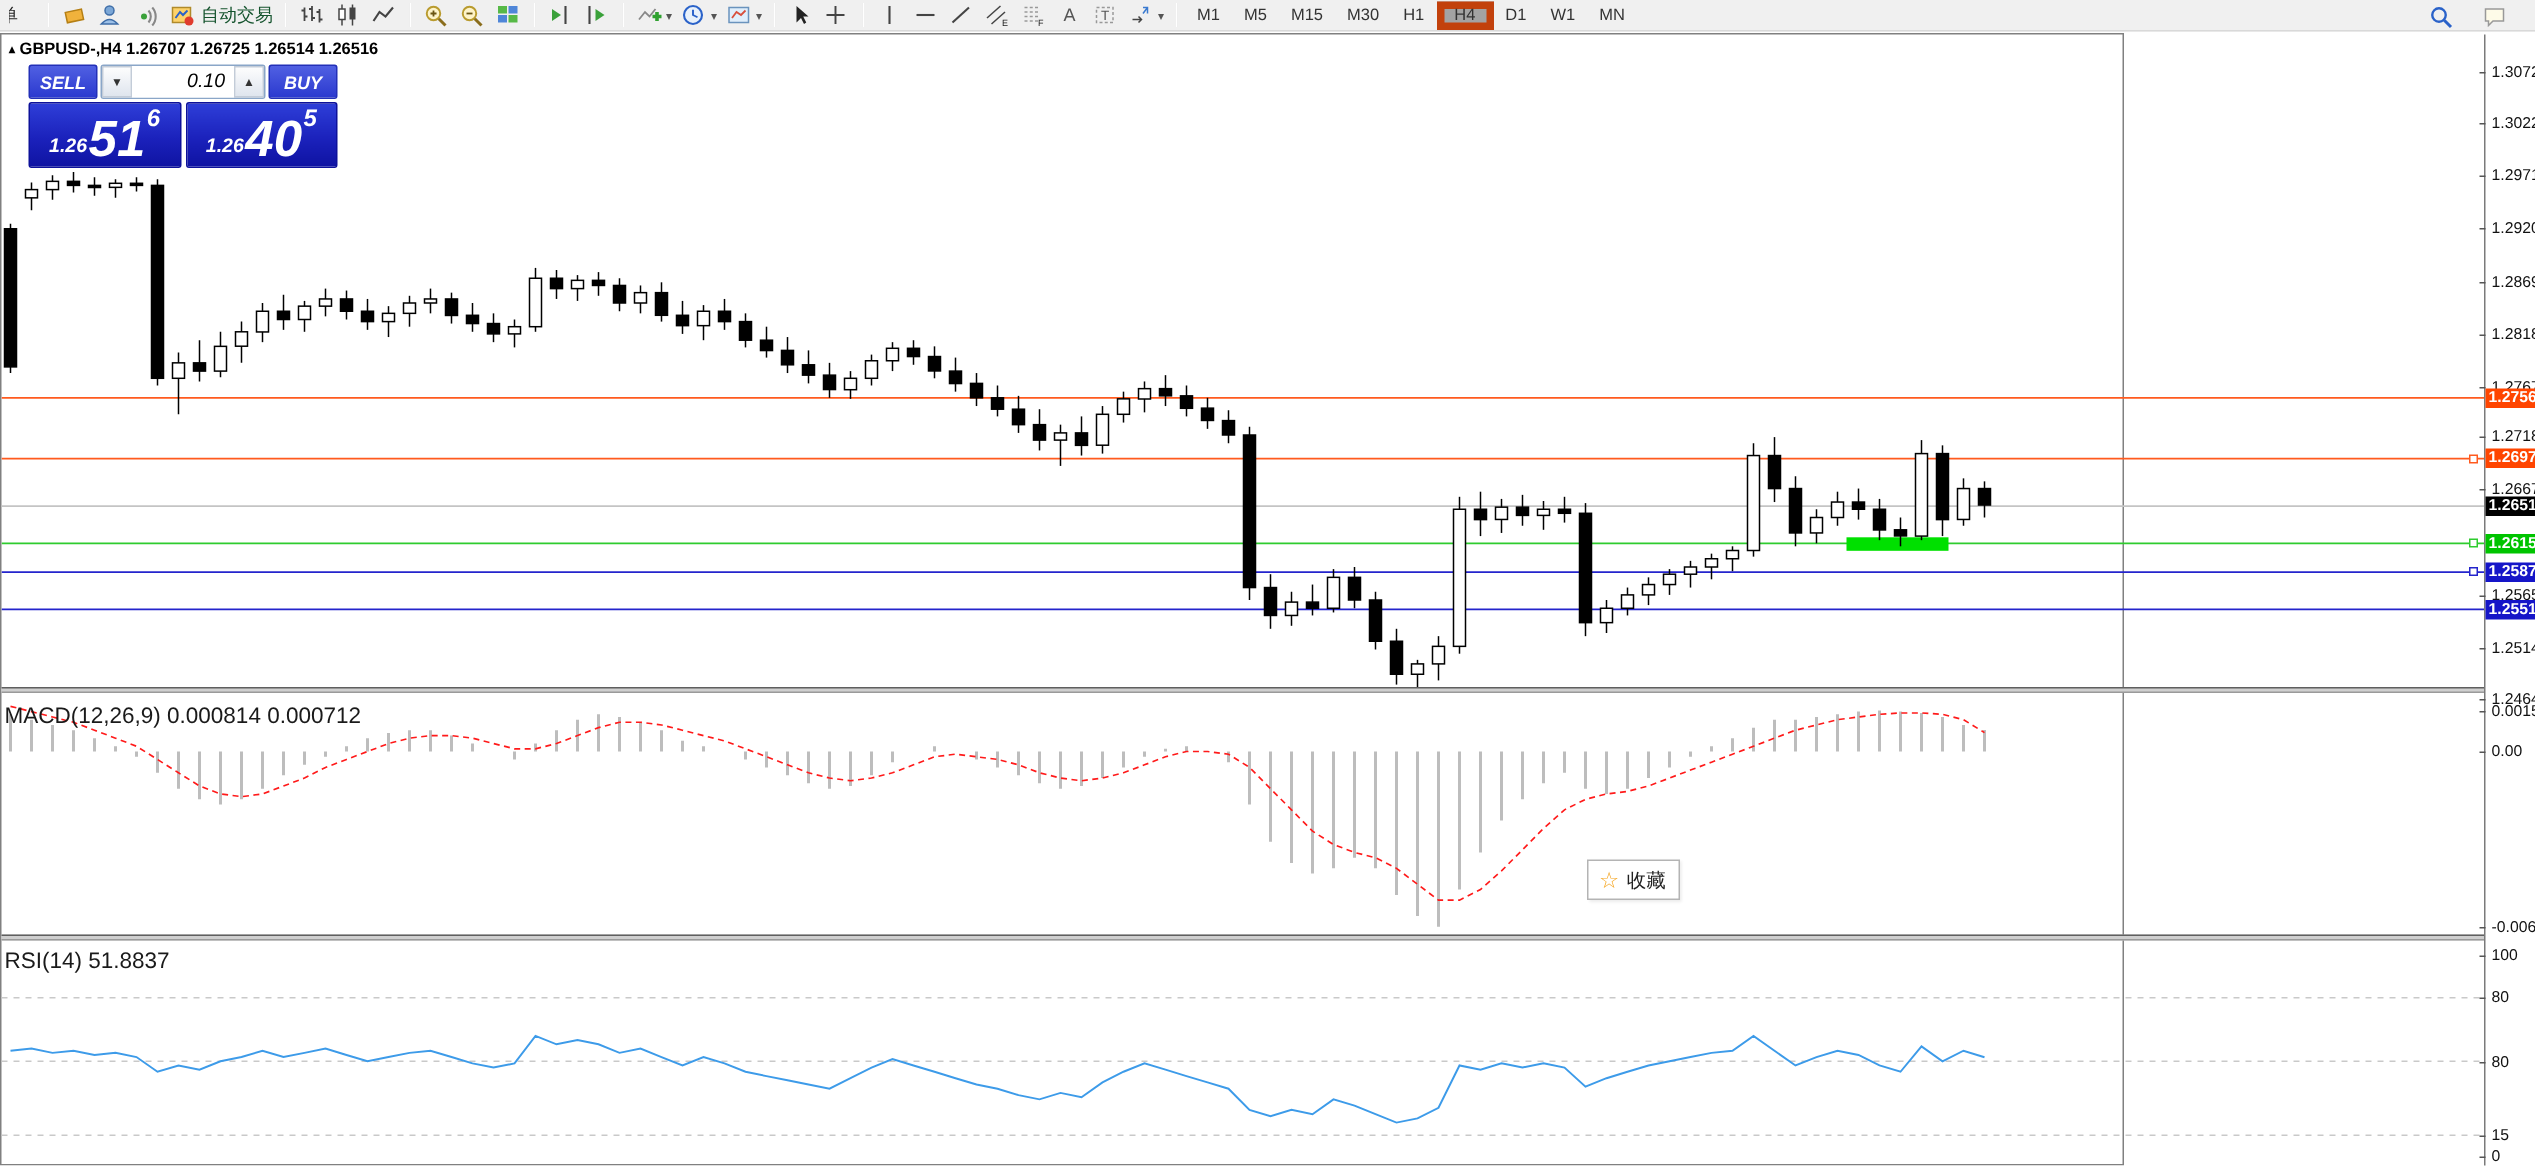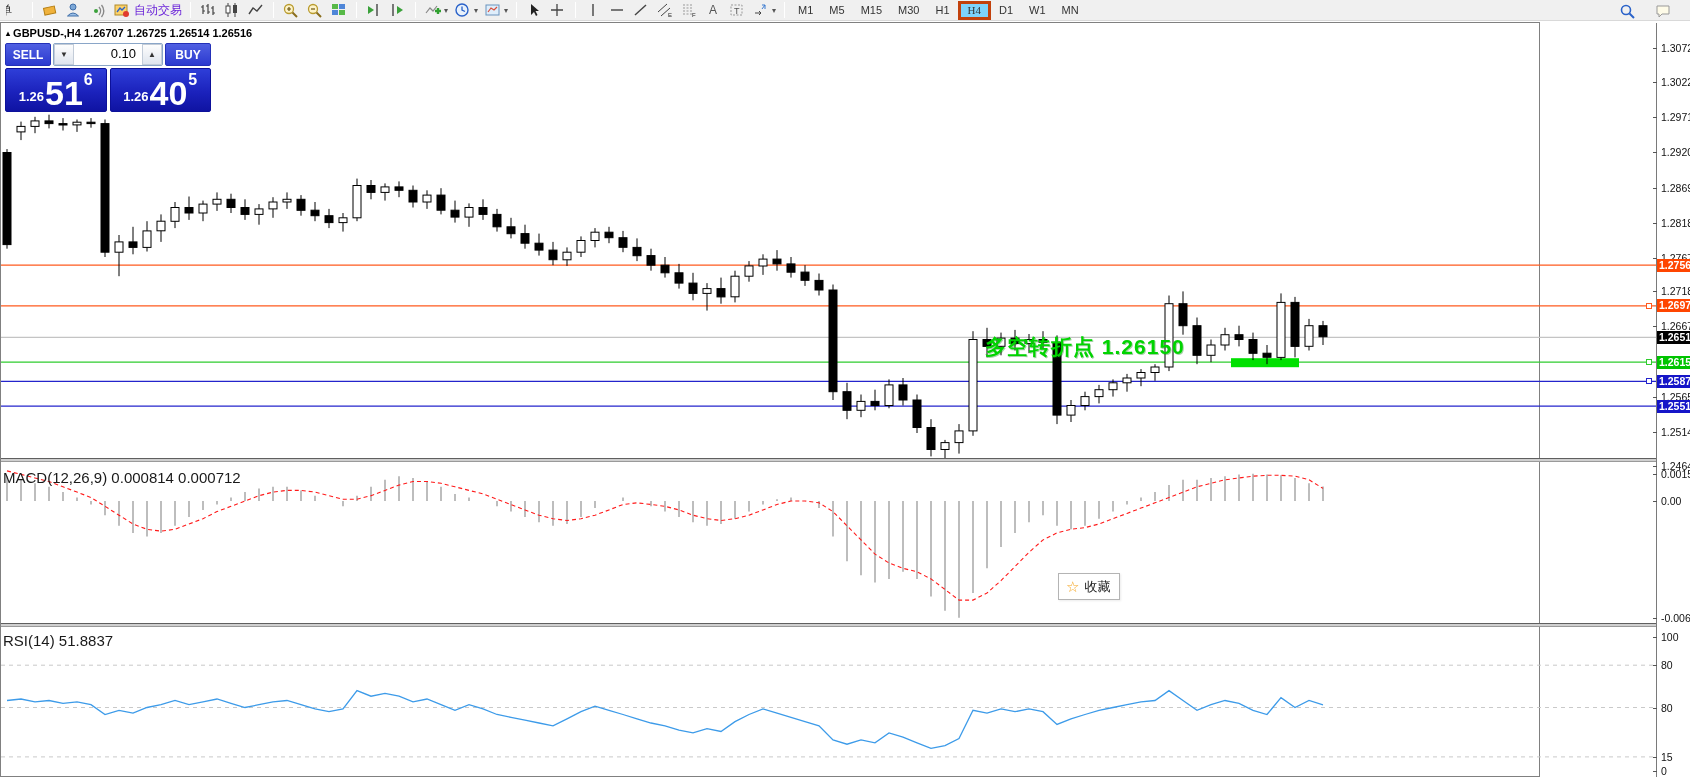--- a/index.html
+++ b/index.html
@@ -11,28 +11,28 @@
   #toolbar { position:absolute; left:0; top:0; width:1690px; height:21px;
              background:#f0f0f0; border-bottom:1px solid #d9d9d9;
              display:flex; align-items:center; }
   .tb-group { display:flex; align-items:center; height:21px; padding:0 3px; }
   .tb-sep { width:1px; height:16px; background:#c8c8c8; margin:0 2px;
             border-right:1px solid #fff; }
   .tb-btn { display:flex; align-items:center; justify-content:center;
             min-width:22px; height:19px; padding:0 2px; border:1px solid transparent; }
   .tb-btn svg { display:block; }
   .tb-btn .caret { font-size:8px; color:#555; margin-left:2px; }
-  .tb-text { font-size:12px; color:#6d28d9; margin-left:3px; white-space:nowrap; }
+  .tb-text { font-size:12px; color:#14532d; margin-left:3px; white-space:nowrap; }
   .tf-btn { font-size:11px; color:#333; padding:2px 7px; height:19px;
             display:flex; align-items:center; border:1px solid transparent; }
-  .tf-btn.active { background:#7dd3fc; border:3px solid #c2410c;font-family:Liberation Serif, serif; }
+  .tf-btn.active { background:#a3a3a3; border:5px solid #c2410c; }
   #tb-right { position:absolute; right:14px; top:0; height:21px; display:flex; align-items:center; gap:12px; }
 
   
-  #chartwin { position:absolute; left:0; top:22px; width:1540px; height:755px;
+  #chartwin { position:absolute; left:0; top:22px; width:1416px; height:755px;
               background:#fff; border:1px solid #808080; }
   #gfx { position:absolute; left:0; top:0; }
 
   #symbol-title { position:absolute; left:5px; top:4px; font-size:11px; color:#000;
                   font-weight:bold; letter-spacing:0; white-space:nowrap; z-index:6; }
   #symbol-title .tri { font-size:8px; vertical-align:1px; }
 
   
   .sizer { position:absolute; left:0; width:1690px; height:4px; background:#cfcfcf;
            border-top:1px solid #5f5f5f; border-bottom:1px solid #9a9a9a; z-index:4; }
@@ -57,21 +57,21 @@
                 text-shadow:1px 1px 0 rgba(0,120,0,.35); }
 
   
   #fav-tip { position:absolute; background:#fff; border:1px solid #b4b4b4;
              height:27px; display:flex; align-items:center; padding:0 9px 0 7px;
              z-index:8; box-shadow:1px 1px 2px rgba(0,0,0,.08); }
   #fav-tip .star { color:#f5a623; font-size:15px; margin-right:5px; }
   #fav-tip .txt { font-size:13px; color:#222; }
 
   
-  #trade-panel { position:absolute; left:4px; top:20px; width:206px; z-index:7; }
+  #trade-panel { position:absolute; left:18px; top:20px; width:206px; z-index:7;font-style:italic; }
   #tp-row1 { display:flex; height:23px; gap:2px; }
   .tp-btn { flex:0 0 46px; color:#fff; font-size:12px; font-weight:bold;
             display:flex; align-items:center; justify-content:center;
             background:linear-gradient(#5060e2,#2b39cf); border-radius:2px;
             border:1px solid #2330b8; }
   #tp-stepper { flex:1; display:flex; border:1px solid #8aa6c8; background:#fff; border-radius:2px; }
   .step-btn { width:20px; display:flex; align-items:center; justify-content:center;
               background:linear-gradient(#fdfdfd,#dfe5ee); font-size:8px; color:#333;
               border:1px solid #c3ccd8; }
   #vol-input { flex:1; text-align:right; font-size:13px; color:#000; padding:2px 6px 0 0; background:#fff; }
@@ -697,21 +697,20 @@
           <span class="sup">6</span>
         </div>
         <div class="quote-box">
           <span class="small">1.26</span>
           <span class="big">40</span>
           <span class="sup">5</span>
         </div>
       </div>
     </div>
 
-    <div id="annotation" style="left: 984px; top: 310px; color: rgb(0, 212, 0);">多空转折点 1.26150</div>
 
     <div class="sizer" style="top:435px"></div>
     <div class="sizer" style="top:600px"></div>
 
     <div class="ind-label" style="top:446px">MACD(12,26,9) 0.000814 0.000712</div>
     <div class="ind-label" style="top:609px">RSI(14) 51.8837</div>
 
     <div id="fav-tip" style="left: 1057px; top: 550px;">
       <span class="star">☆</span>
       <span class="txt">收藏</span>

